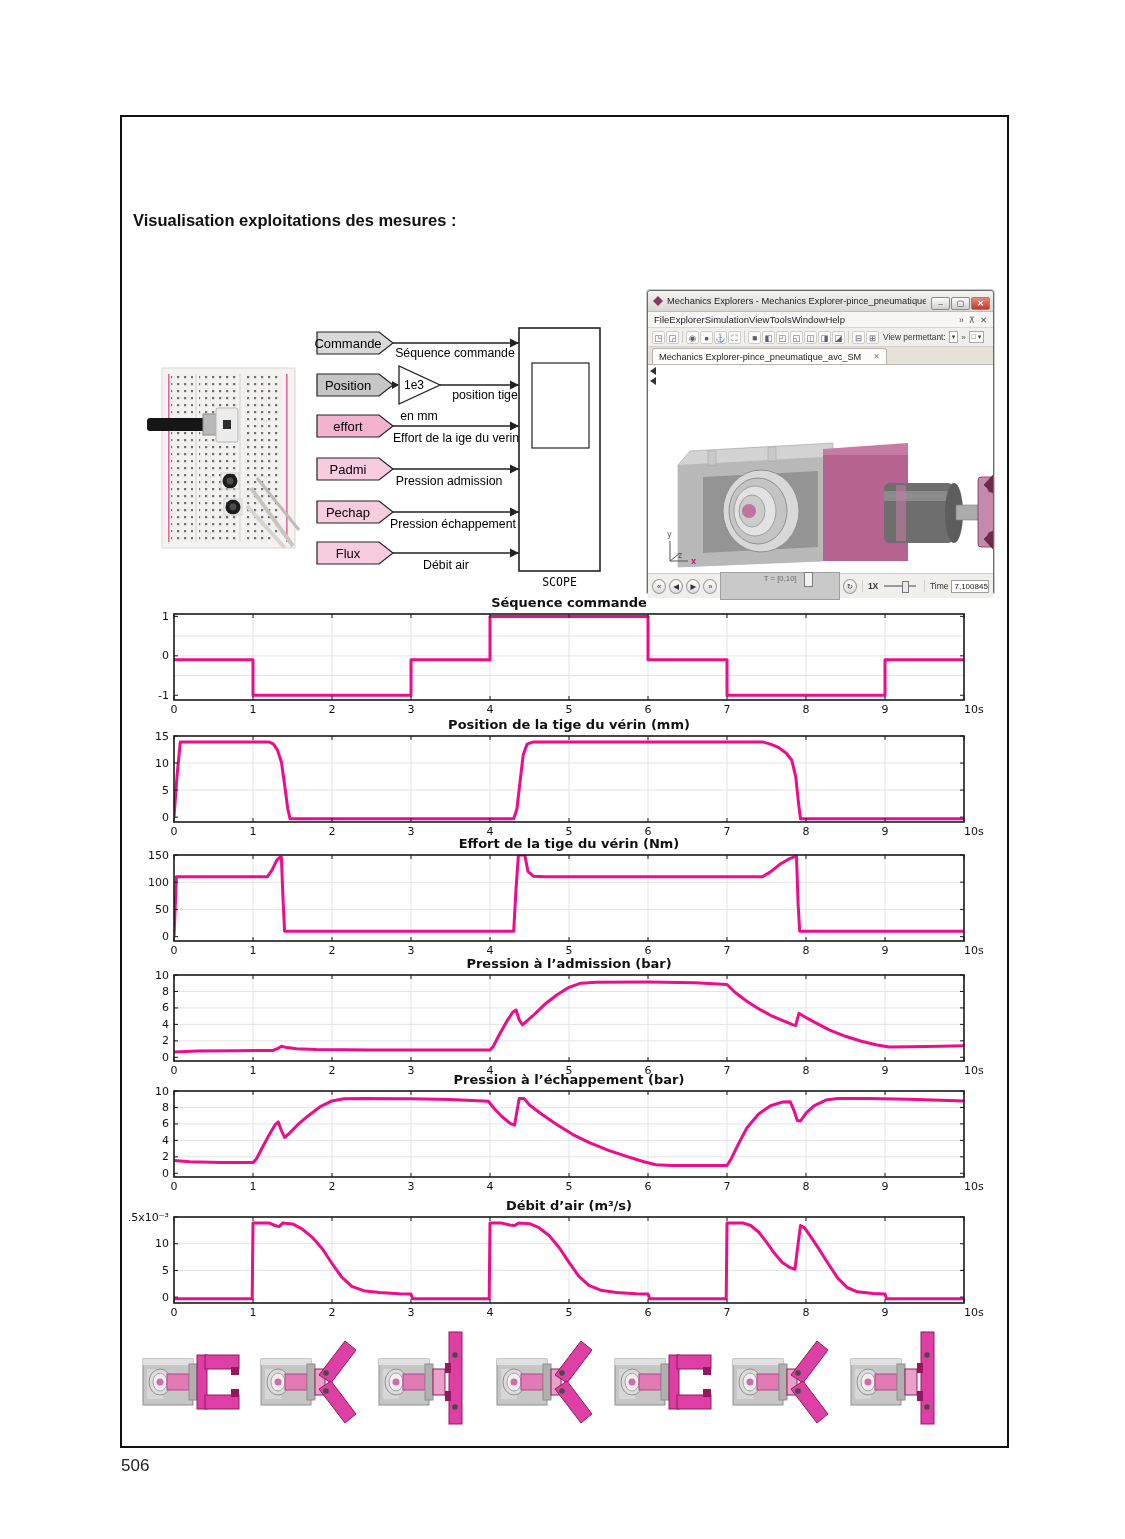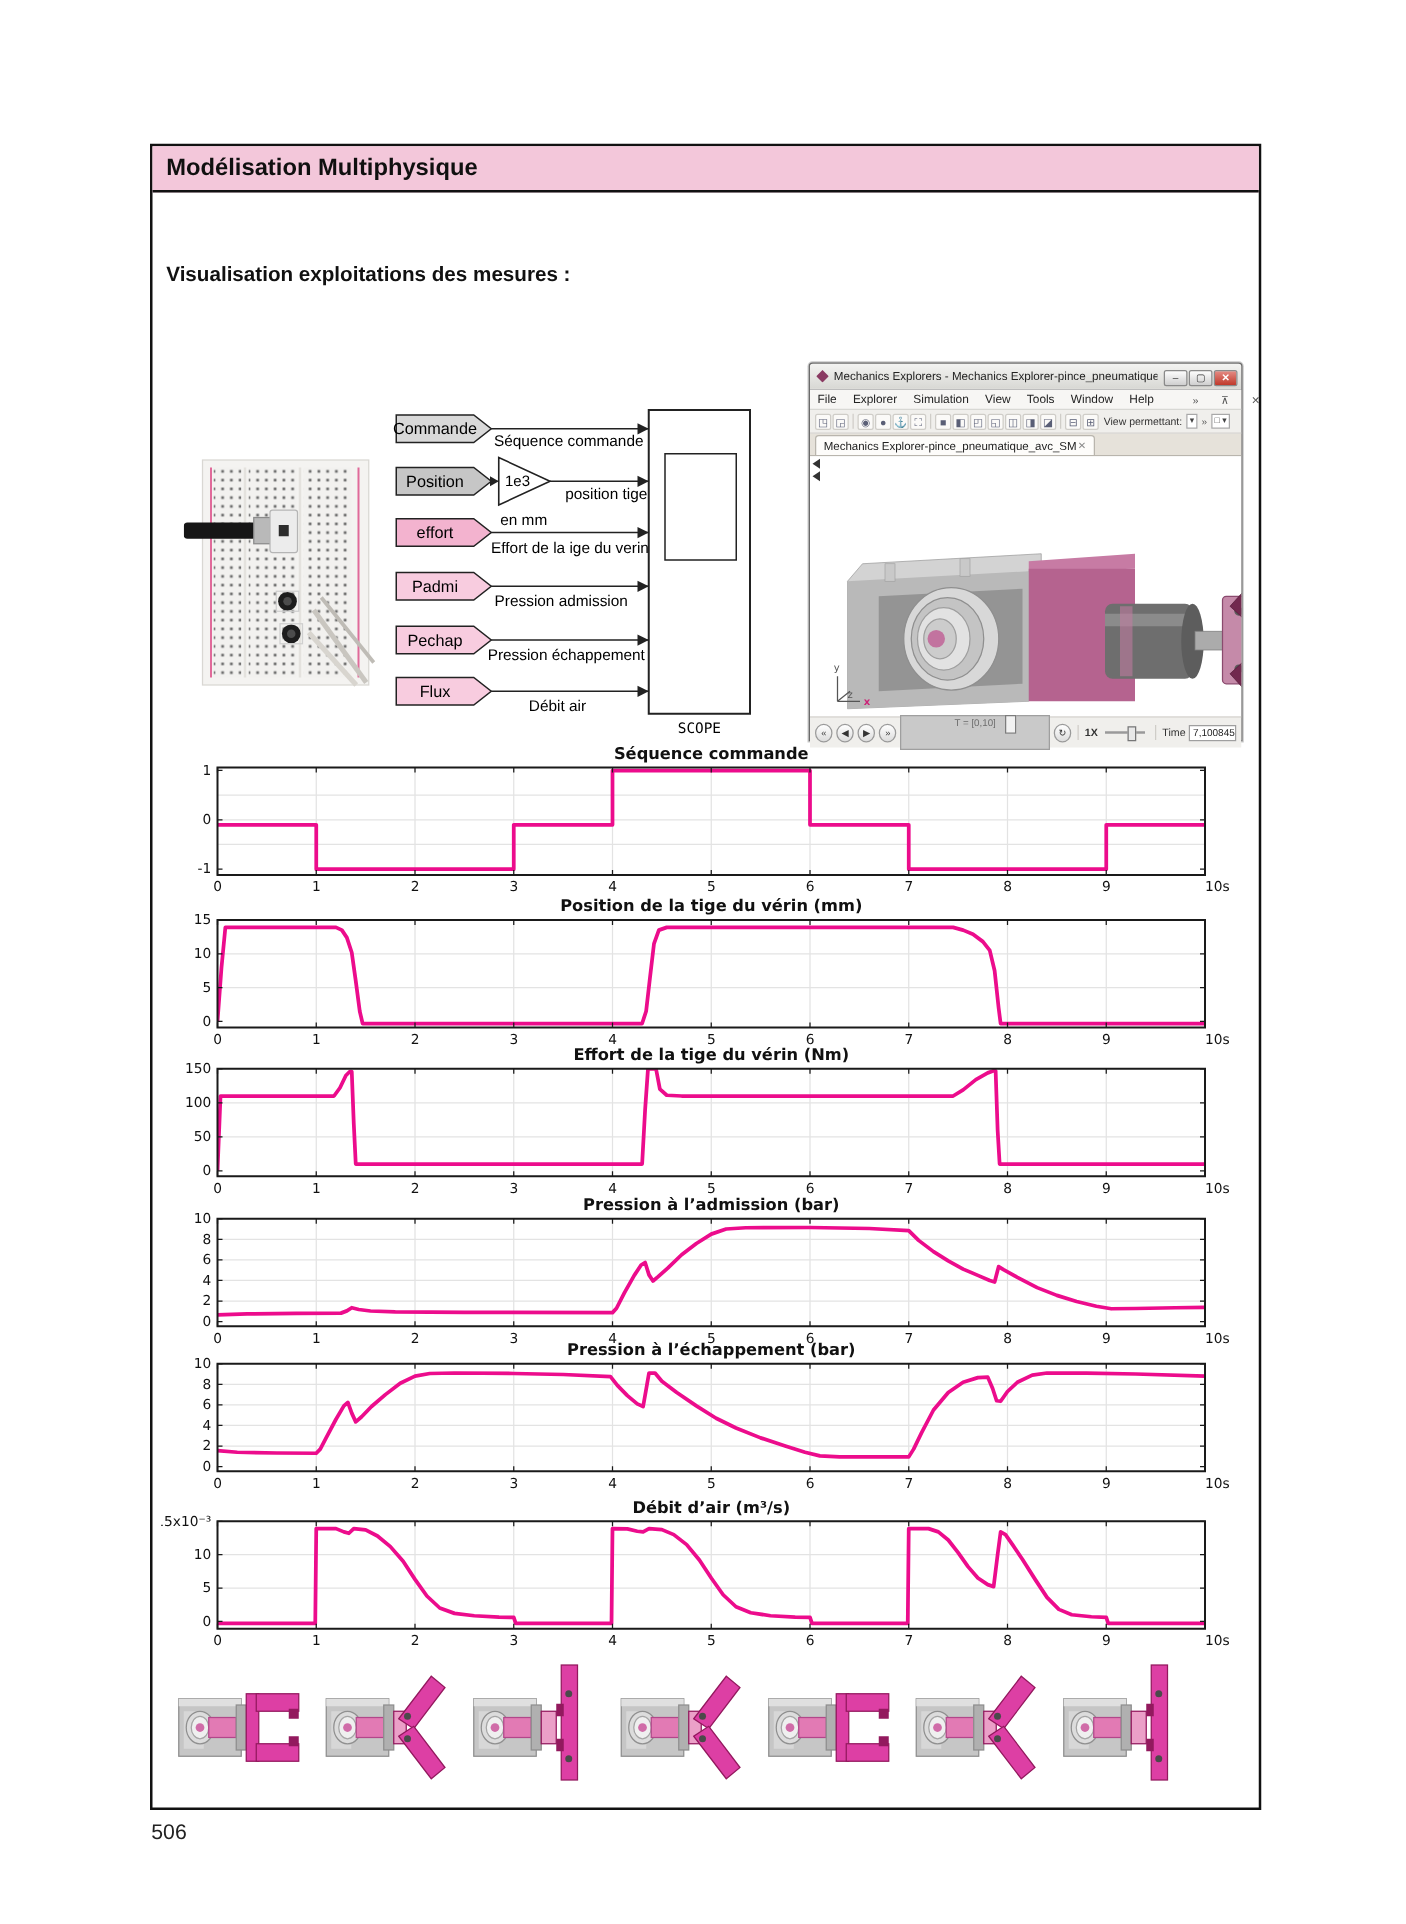--- a/index.html
+++ b/index.html
@@ -31,56 +31,53 @@
   
   .mx{position:absolute;left:525px;top:173px;width:347px;height:303px;
       border:1px solid #6b6b6b;border-radius:3px 3px 0 0;background:#efeeec;
       box-shadow:0 0 0 1px #c9c9c9;font-family:"Liberation Sans",sans-serif;box-sizing:border-box;}
   .mx-title{height:20px;display:flex;align-items:center;gap:4px;padding:0 3px 0 5px;
       background:linear-gradient(#f3f3f1,#d8d8d4);border-bottom:1px solid #bdbdbd;border-radius:3px 3px 0 0;}
   .mx-title .t{font-size:9.3px;color:#222;white-space:nowrap;overflow:hidden;flex:1;}
   .winbtn{width:19px;height:13px;border:1px solid #8a8a8a;border-radius:2px;background:linear-gradient(#fdfdfd,#cfcfcf);
       font-size:8px;line-height:11px;text-align:center;color:#333;box-sizing:border-box;}
   .winbtn.close{background:linear-gradient(#e48b83,#c0392b);color:#fff;font-weight:bold;}
-  .mx-menu{height:15px;display:flex;align-items:center;gap:13px;padding:0 6px;background:#f7f6f4;
+  .mx-menu{height:15px;display:flex;align-items:center;padding:0 6px;background:#f7f6f4;
       border-bottom:1px solid #d8d8d4;font-size:9.5px;color:#222;}
   .mx-menu .sp{flex:1;}
   .mx-menu .ri{font-size:8.5px;color:#555;margin-left:5px;}
   .mx-tools{height:18px;display:flex;align-items:center;gap:1px;padding:0 4px;background:#f0efec;
       border-bottom:1px solid #d4d2ce;}
   .tico{width:13px;height:13px;border:1px solid #cfcdc8;border-radius:2px;background:#fbfaf8;
       font-size:8.5px;line-height:12px;text-align:center;color:#5a5f76;box-sizing:border-box;}
   .tsep{width:1px;height:12px;background:#cfcdc8;margin:0 2px;}
   .vclab{font-size:8.4px;color:#333;margin:0 2px 0 3px;white-space:nowrap;}
   .drop{height:12px;border:1px solid #a8a8a8;background:#fff;font-size:7px;line-height:10px;
       padding:0 2px;color:#444;box-sizing:border-box;}
   .mx-tabs{height:17px;display:flex;align-items:flex-end;padding:0 4px;background:#e6e2da;border-bottom:1px solid #b9b5ad;}
-  .mx-tab{height:15px;display:flex;align-items:center;gap:1px;padding:0 6px;background:#fdfcfa;
+  .mx-tab{height:15px;display:flex;align-items:center;gap:12px;padding:0 6px;background:#fdfcfa;
       border:1px solid #b9b5ad;border-bottom:none;border-radius:3px 3px 0 0;font-size:9.2px;color:#222;}
   .mx-view{height:208px;background:#fff;position:relative;}
   .mx-play{height:24px;display:flex;align-items:center;gap:3px;padding:0 4px;background:#f0efec;
       border-top:1px solid #cfcdc8;font-size:8.5px;color:#333;}
   .pbtn{width:15px;height:15px;border:1px solid #9a9a9a;border-radius:50%;background:linear-gradient(#fff,#dcdcdc);
       font-size:7.5px;line-height:13px;text-align:center;color:#333;box-sizing:border-box;}
   .ptrack{width:128px;height:28px;background:#c9c9c9;border:1px solid #9f9f9f;position:relative;
       font-size:7.8px;color:#6d6d6d;text-align:center;line-height:12px;box-sizing:border-box;}
   .pthumb{position:absolute;top:-1px;width:7px;height:13px;background:#f2f2f2;border:1px solid #7d7d7d;}
   .slider{width:34px;height:2px;background:#9a9a9a;position:relative;margin:0 3px;}
   .sthumb{position:absolute;left:18px;top:-4px;width:5px;height:10px;background:#e8e8e8;border:1px solid #777;}
   .timebox{width:40px;height:13px;border:1px solid #9f9f9f;background:#fff;font-size:8px;
       line-height:12px;padding-left:2px;color:#222;box-sizing:border-box;}
 </style>
 </head>
 <body>
 
 <div class="frame">
 
-  <div class="band">
-    <h1>Modélisation Multiphysique</h1>
-  </div>
 
   <div class="heading">Visualisation exploitations des mesures :</div>
 
   <svg class="absimg" style="left:25px;top:243px" width="160" height="195">
     <defs>
       <pattern id="dots" width="7" height="7" patternUnits="userSpaceOnUse">
         <rect width="7" height="7" fill="#f2f1ef"></rect>
         <rect x="2" y="2" width="2.2" height="2.2" fill="#6f6f6f"></rect>
       </pattern>
     </defs>

